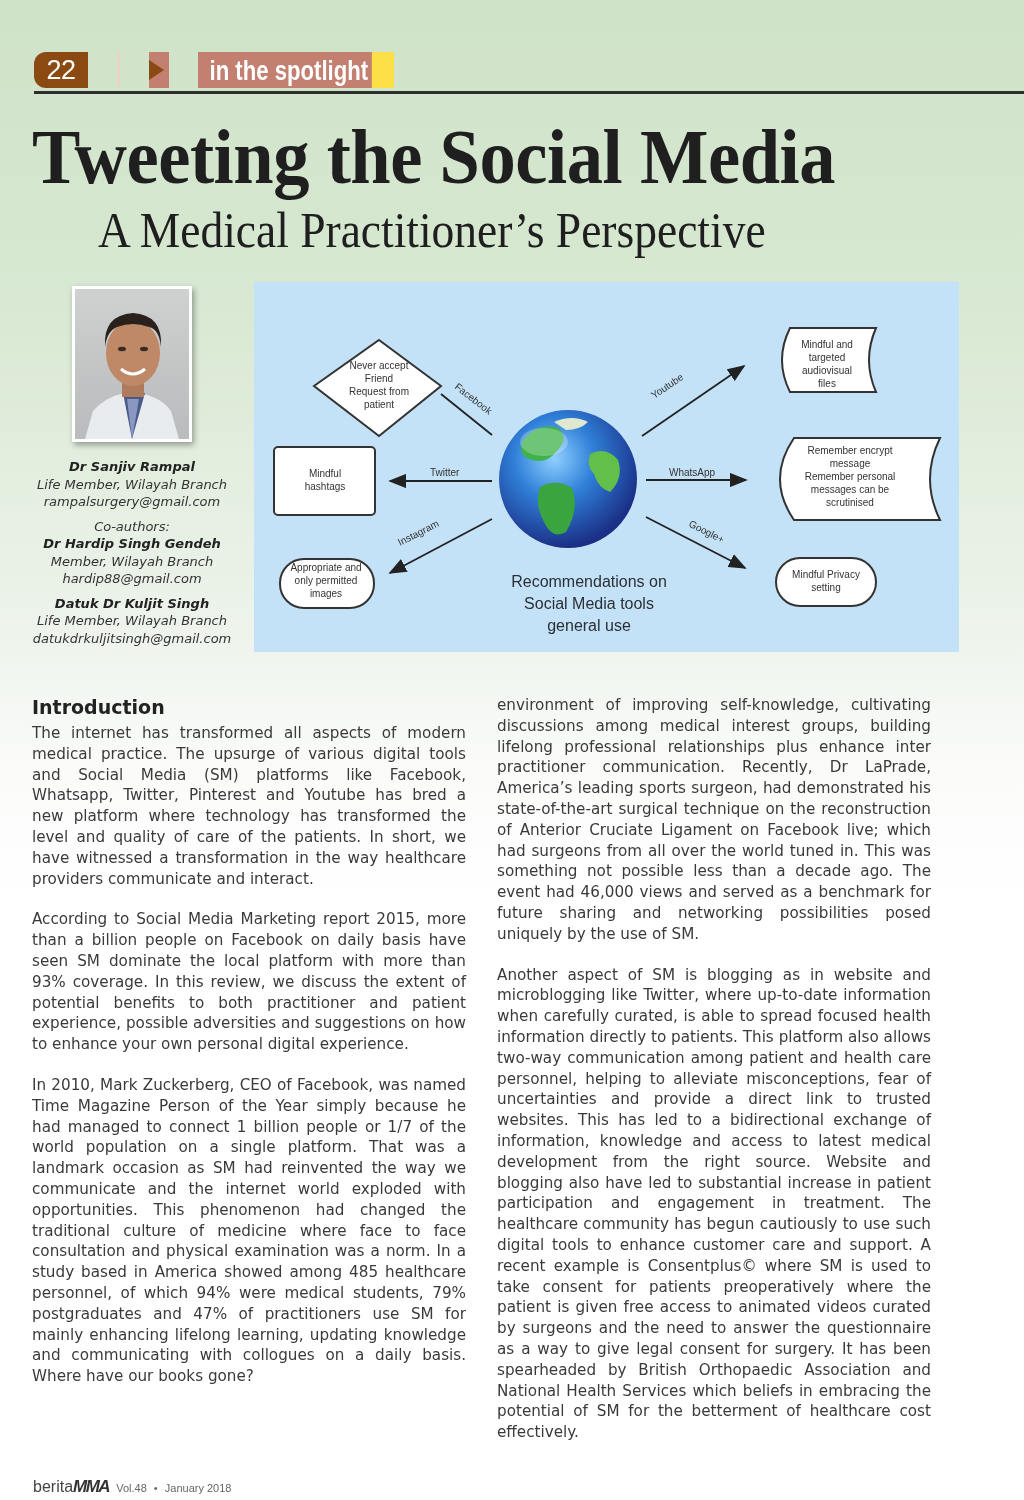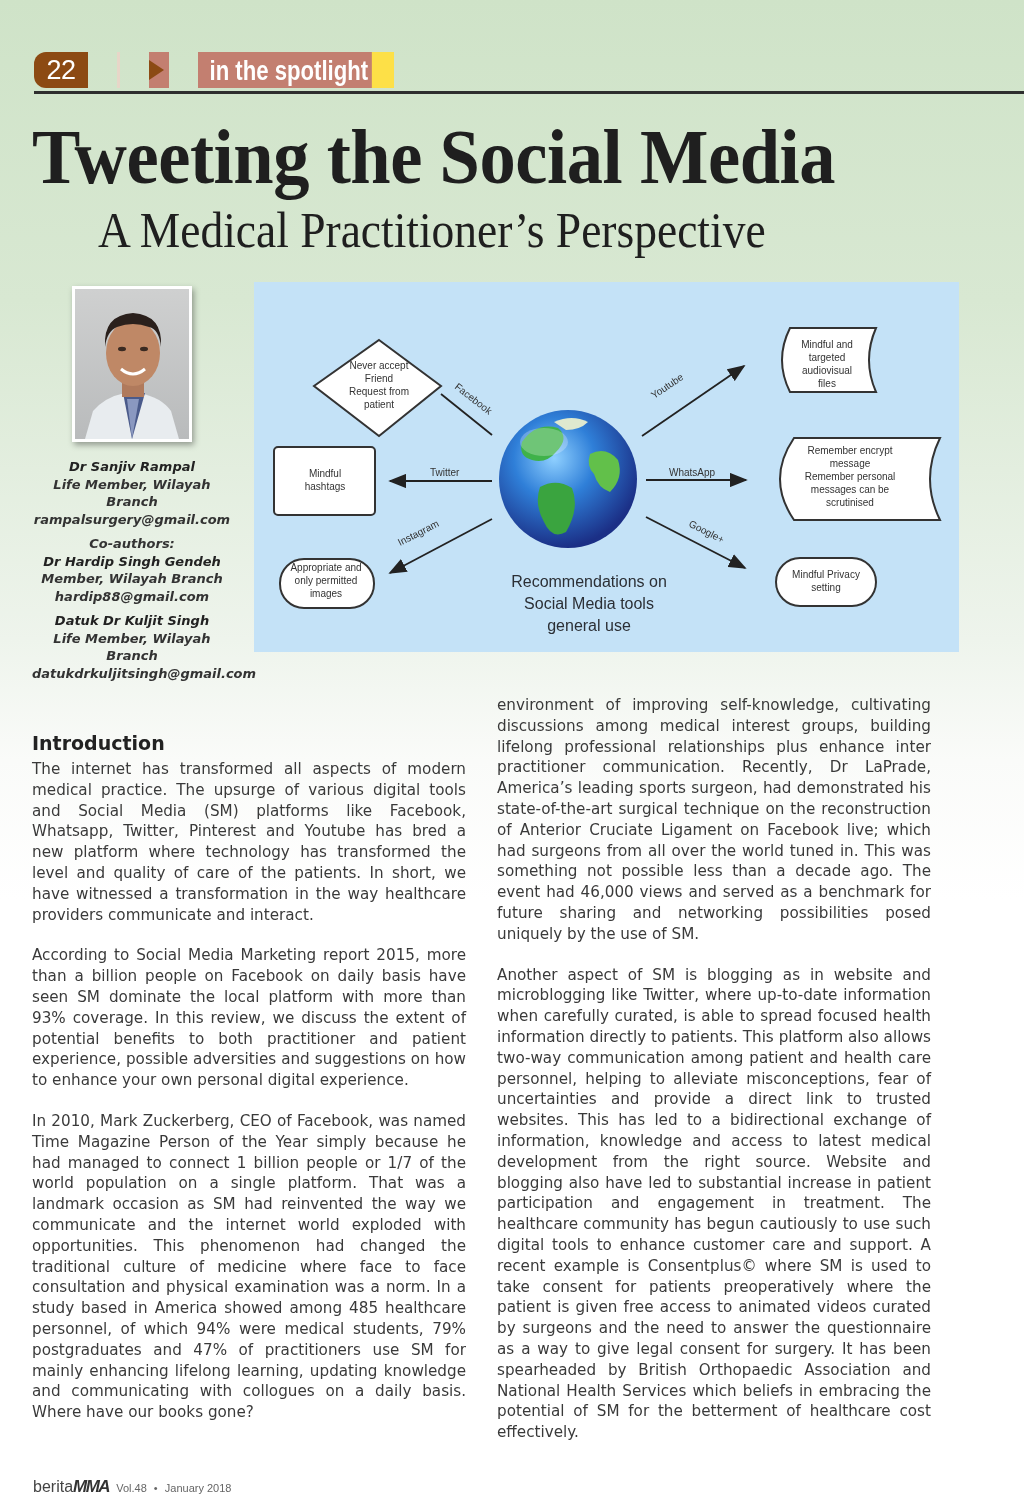--- a/index.html
+++ b/index.html
@@ -44,31 +44,31 @@
   }
 
   
   .photo {
     position: absolute; left: 72px; top: 286px; width: 120px; height: 156px;
     background: #fff; padding: 3px; box-shadow: 2px 3px 6px rgba(0,0,0,0.35);
   }
   .photo-inner { width: 100%; height: 100%; position: relative; overflow: hidden; background: linear-gradient(180deg, #cfd0d0, #b9bbbc); }
   .authors { position: absolute; left: 32px; top: 458px; width: 200px; text-align: center; font-size: 13px; line-height: 17.5px; color: #333; }
   .authors .name { font-weight: bold; font-style: italic; color: #222; }
-  .authors .aff, .authors .email, .authors .co { font-style: italic; font-weight: bold; }
+  .authors .aff, .authors .email, .authors .co { font-style: italic; font-weight: normal; }
   .authors .gap { height: 7px; }
 
   
   .diagram { position: absolute; left: 254px; top: 282px; width: 705px; height: 370px; background: #c4e2f7; }
   .diagram svg { position: absolute; left: 0; top: 0; }
   .dtxt { font-family: "Liberation Sans", sans-serif; font-size: 10px; fill: #333; }
   .dcap { font-family: "Liberation Sans", sans-serif; font-size: 16px; fill: #2b2f35; }
 
   
-  .col { position: absolute; top: 730px; width: 434px; font-size: 15.2px; line-height: 20.8px; color: #3a3a3a; text-align: justify; }
+  .col { position: absolute; top: 694px; width: 434px; font-size: 15.2px; line-height: 20.8px; color: #3a3a3a; text-align: justify; }
   .col.left { left: 32px; }
   .col.right { left: 497px; top: 695px; }
   .col p { margin-bottom: 20px; }
   .col h2 { font-size: 19px; font-weight: bold; color: #222; line-height: 26px; margin-bottom: 3px; }
 
   
   .footer { position: absolute; left: 33px; top: 1477px; font-family: "Liberation Sans", sans-serif; font-size: 11px; color: #444; white-space: nowrap; }
   .footer .brand-a { font-size: 16px; margin-top: 8px; }
   .footer .brand-b { font-weight: bold; font-size: 17px; letter-spacing: -1.5px; color: #333; font-style: italic; }
   .footer .meta { margin-left: 4px; color: #666; }

